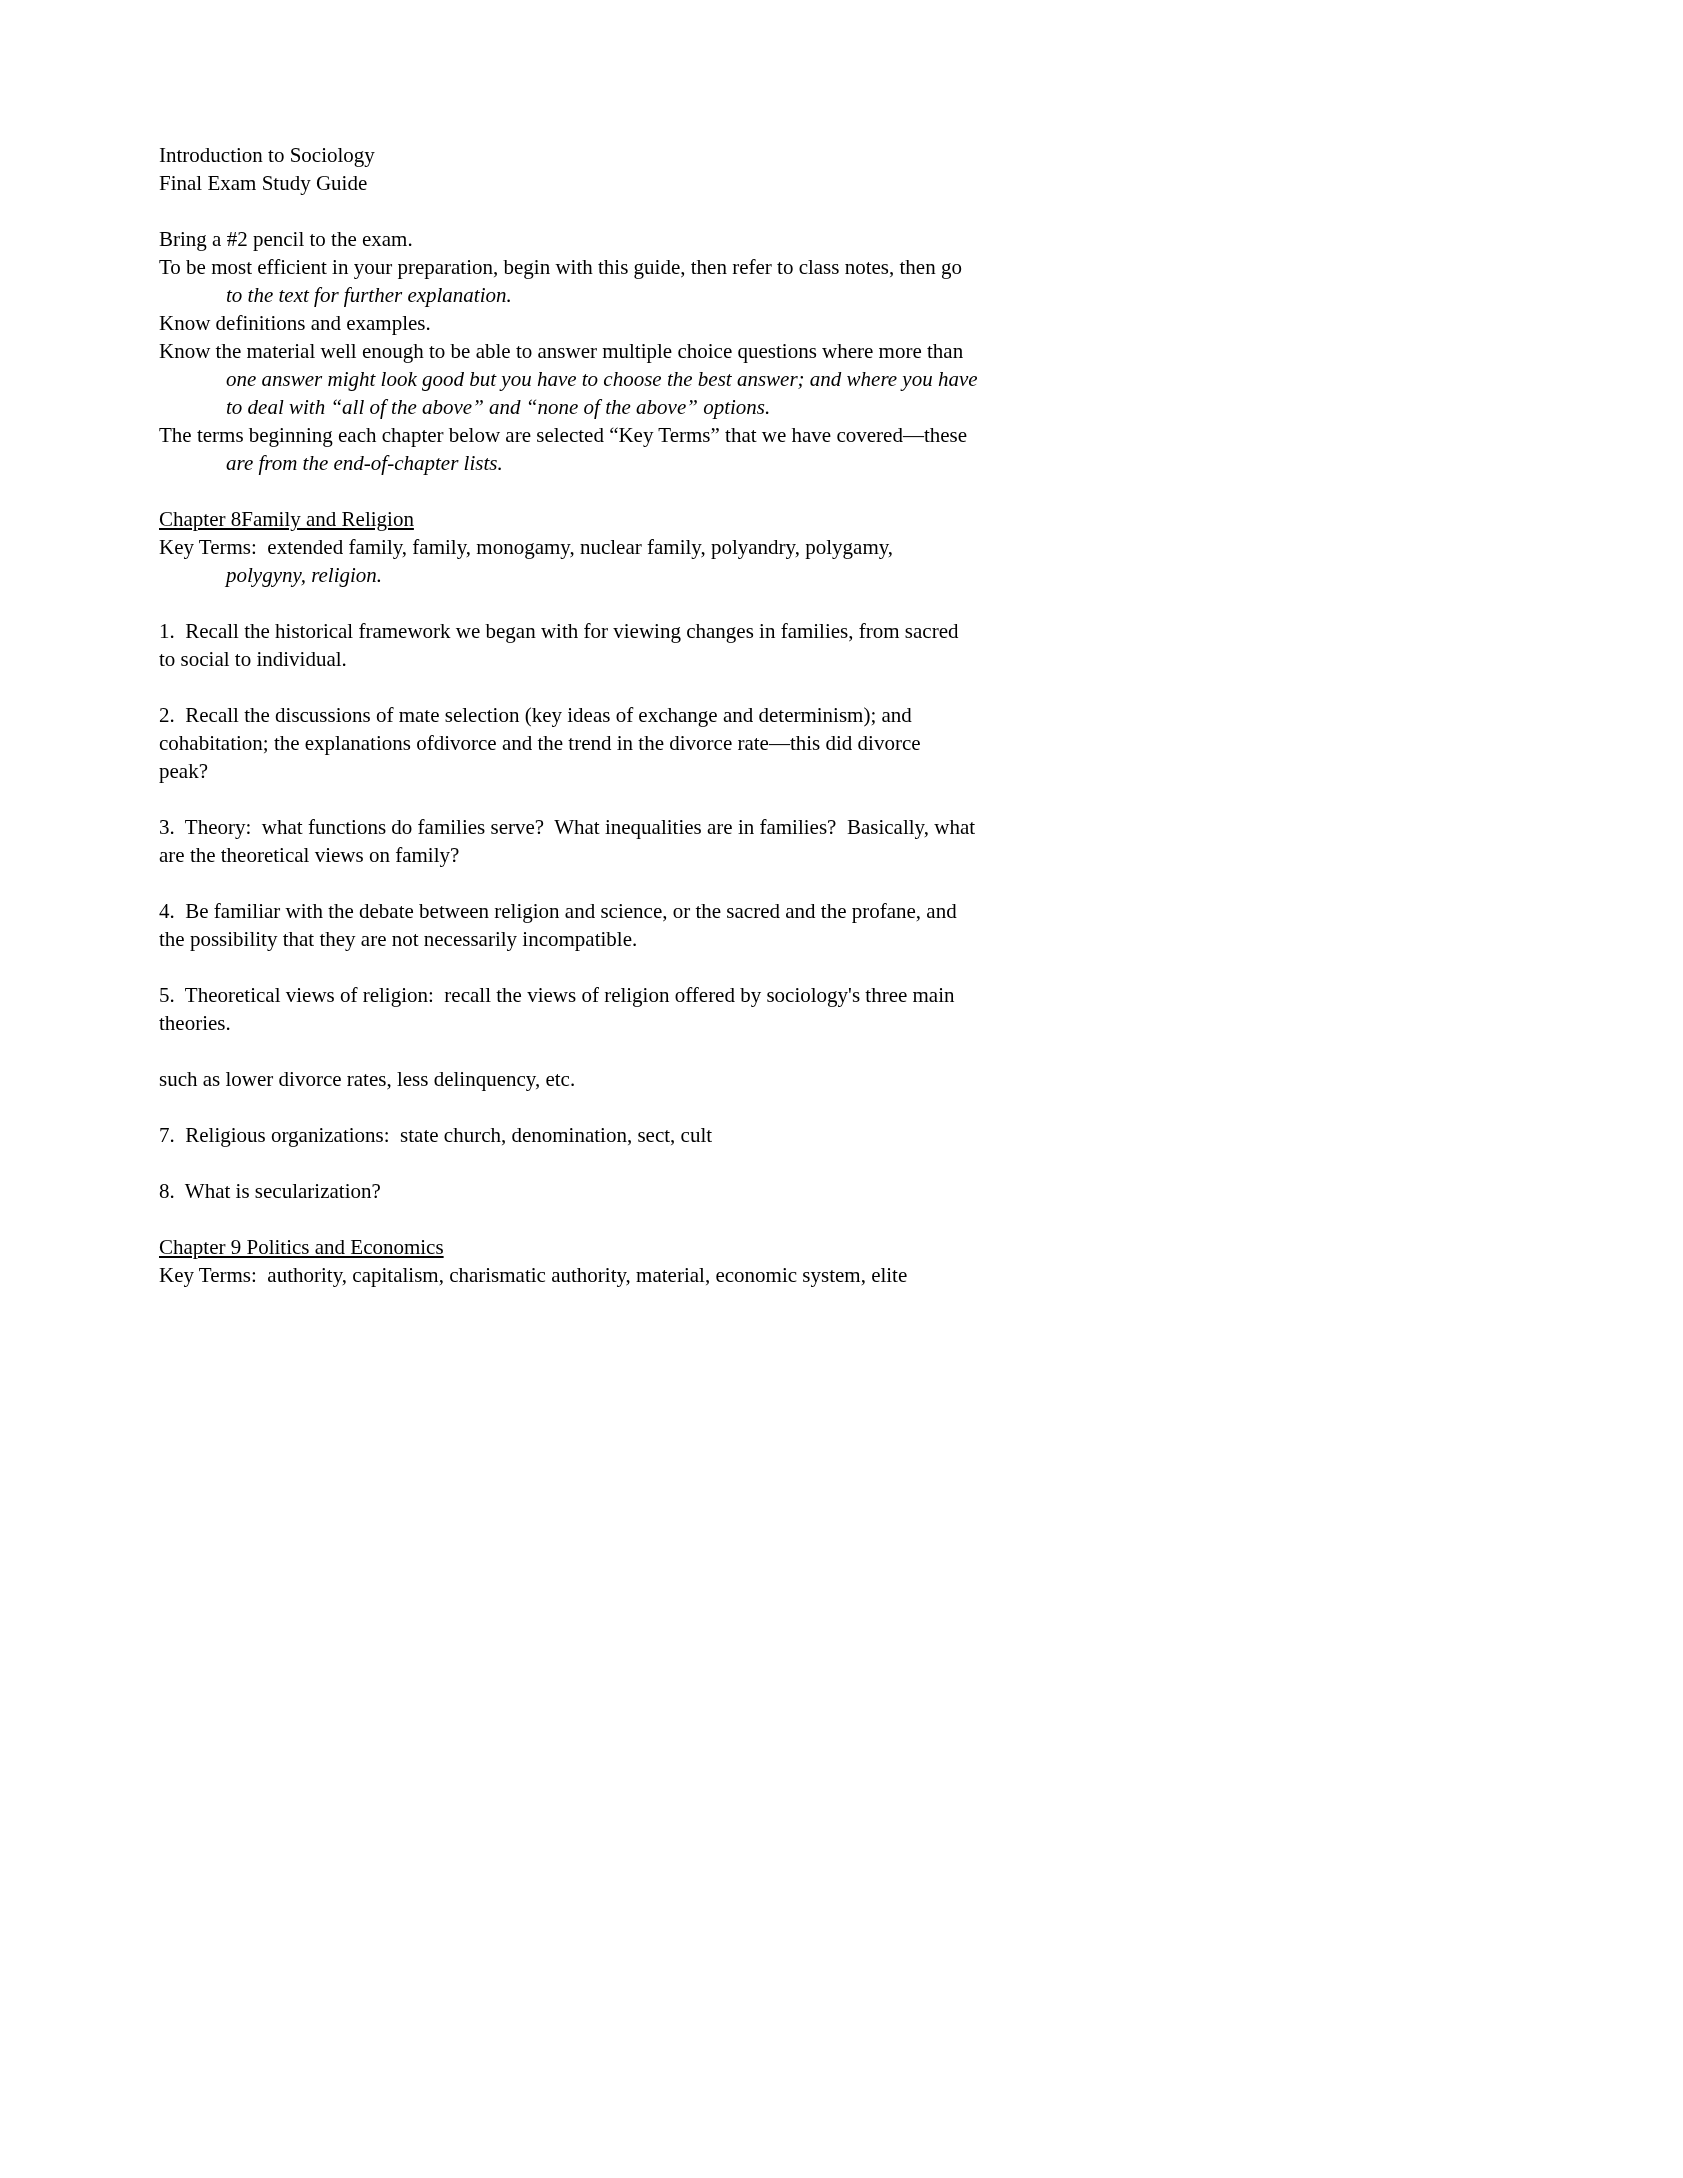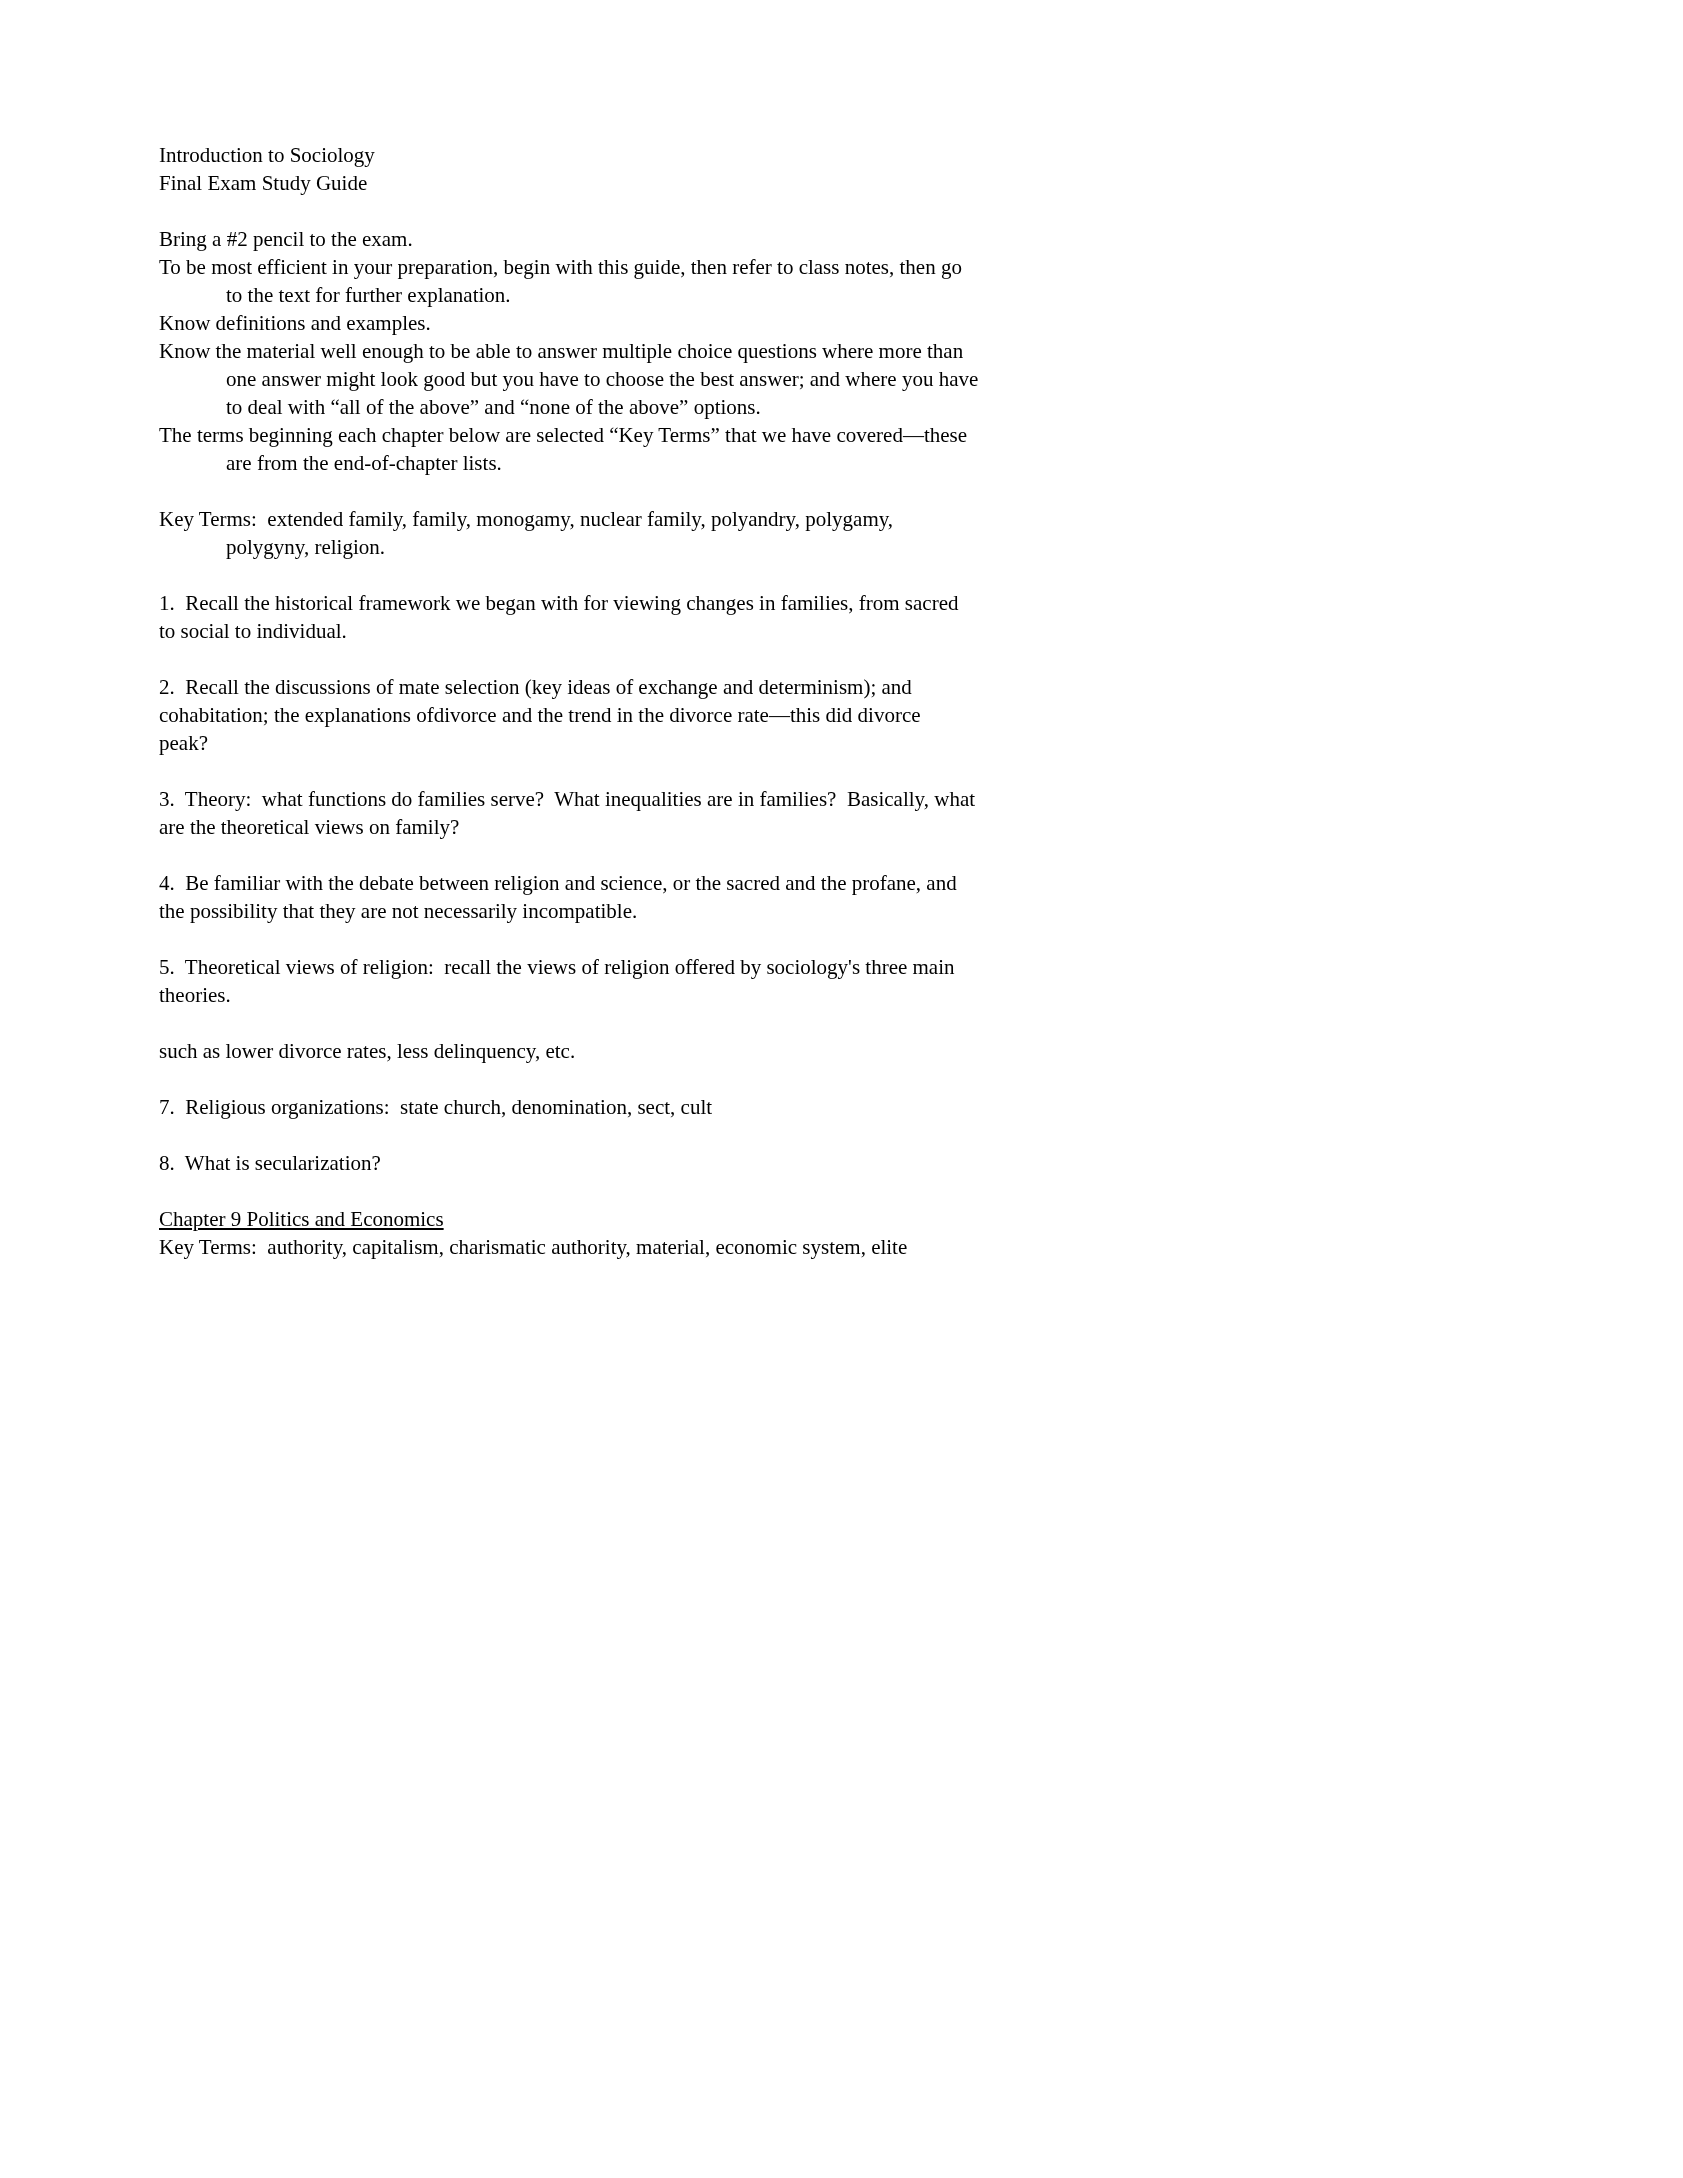--- a/index.html
+++ b/index.html
@@ -29,20 +29,21 @@
   .line {
     font-size: 21px;
     line-height: 28px;
     min-height: 28px;
     white-space: pre;
     color: #000000;
     margin-left: 17px;
   }
   .line.indent {
     padding-left: 67px;
+    font-style: italic;
   }
   .line .u {
     text-decoration: underline;
   }
 </style>
 </head>
 <body>
 
 <div class="page">
   <div class="doc" id="doc-body">
@@ -52,20 +53,21 @@
       <div class="line"><span>Bring a #2 pencil to the exam.</span></div>
       <div class="line"><span>To be most efficient in your preparation, begin with this guide, then refer to class notes, then go</span></div>
       <div class="line indent"><span>to the text for further explanation.</span></div>
       <div class="line"><span>Know definitions and examples.</span></div>
       <div class="line"><span>Know the material well enough to be able to answer multiple choice questions where more than</span></div>
       <div class="line indent"><span>one answer might look good but you have to choose the best answer; and where you have</span></div>
       <div class="line indent"><span>to deal with “all of the above” and “none of the above” options.</span></div>
       <div class="line"><span>The terms beginning each chapter below are selected “Key Terms” that we have covered—these</span></div>
       <div class="line indent"><span>are from the end-of-chapter lists.</span></div>
       <div class="line"><span>&nbsp;</span></div>
+      <div class="line"><span class="u">Chapter 8Family and Religion</span></div>
       <div class="line"><span>Key Terms:  extended family, family, monogamy, nuclear family, polyandry, polygamy,</span></div>
       <div class="line indent"><span>polygyny, religion.</span></div>
       <div class="line"><span>&nbsp;</span></div>
       <div class="line"><span>1.  Recall the historical framework we began with for viewing changes in families, from sacred</span></div>
       <div class="line"><span>to social to individual.</span></div>
       <div class="line"><span>&nbsp;</span></div>
       <div class="line"><span>2.  Recall the discussions of mate selection (key ideas of exchange and determinism); and</span></div>
       <div class="line"><span>cohabitation; the explanations ofdivorce and the trend in the divorce rate—this did divorce</span></div>
       <div class="line"><span>peak?</span></div>
       <div class="line"><span>&nbsp;</span></div>

